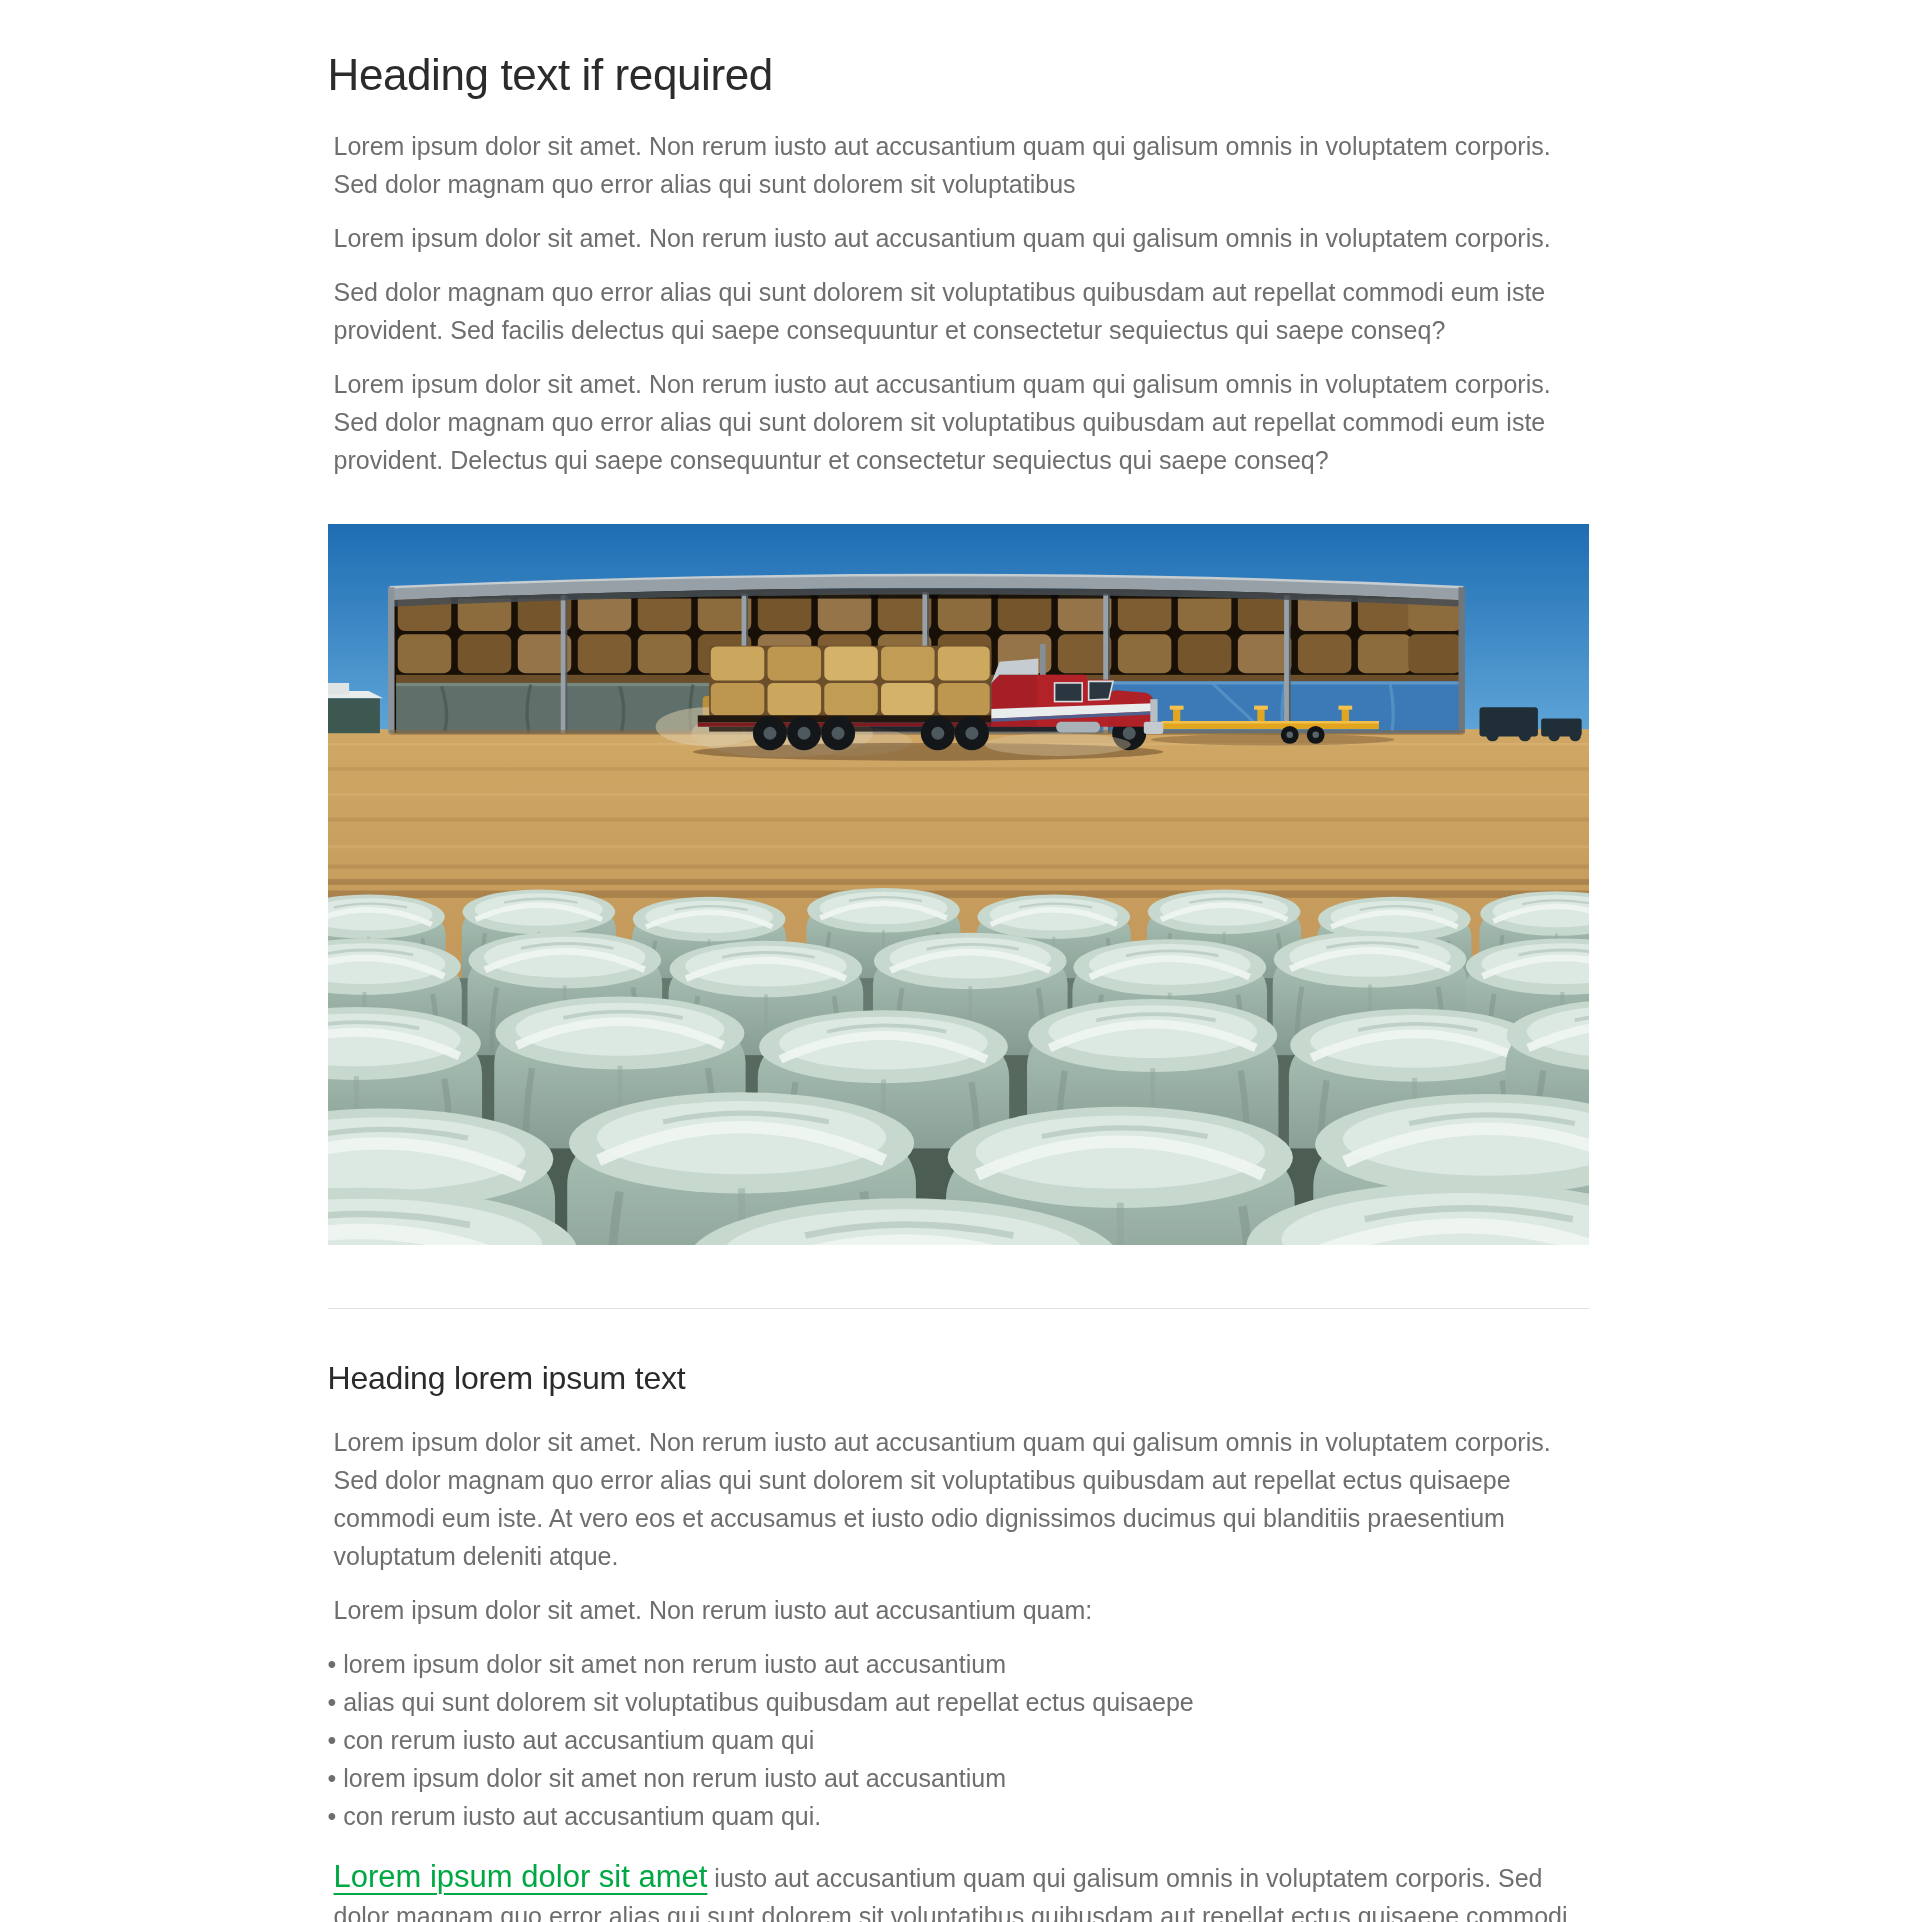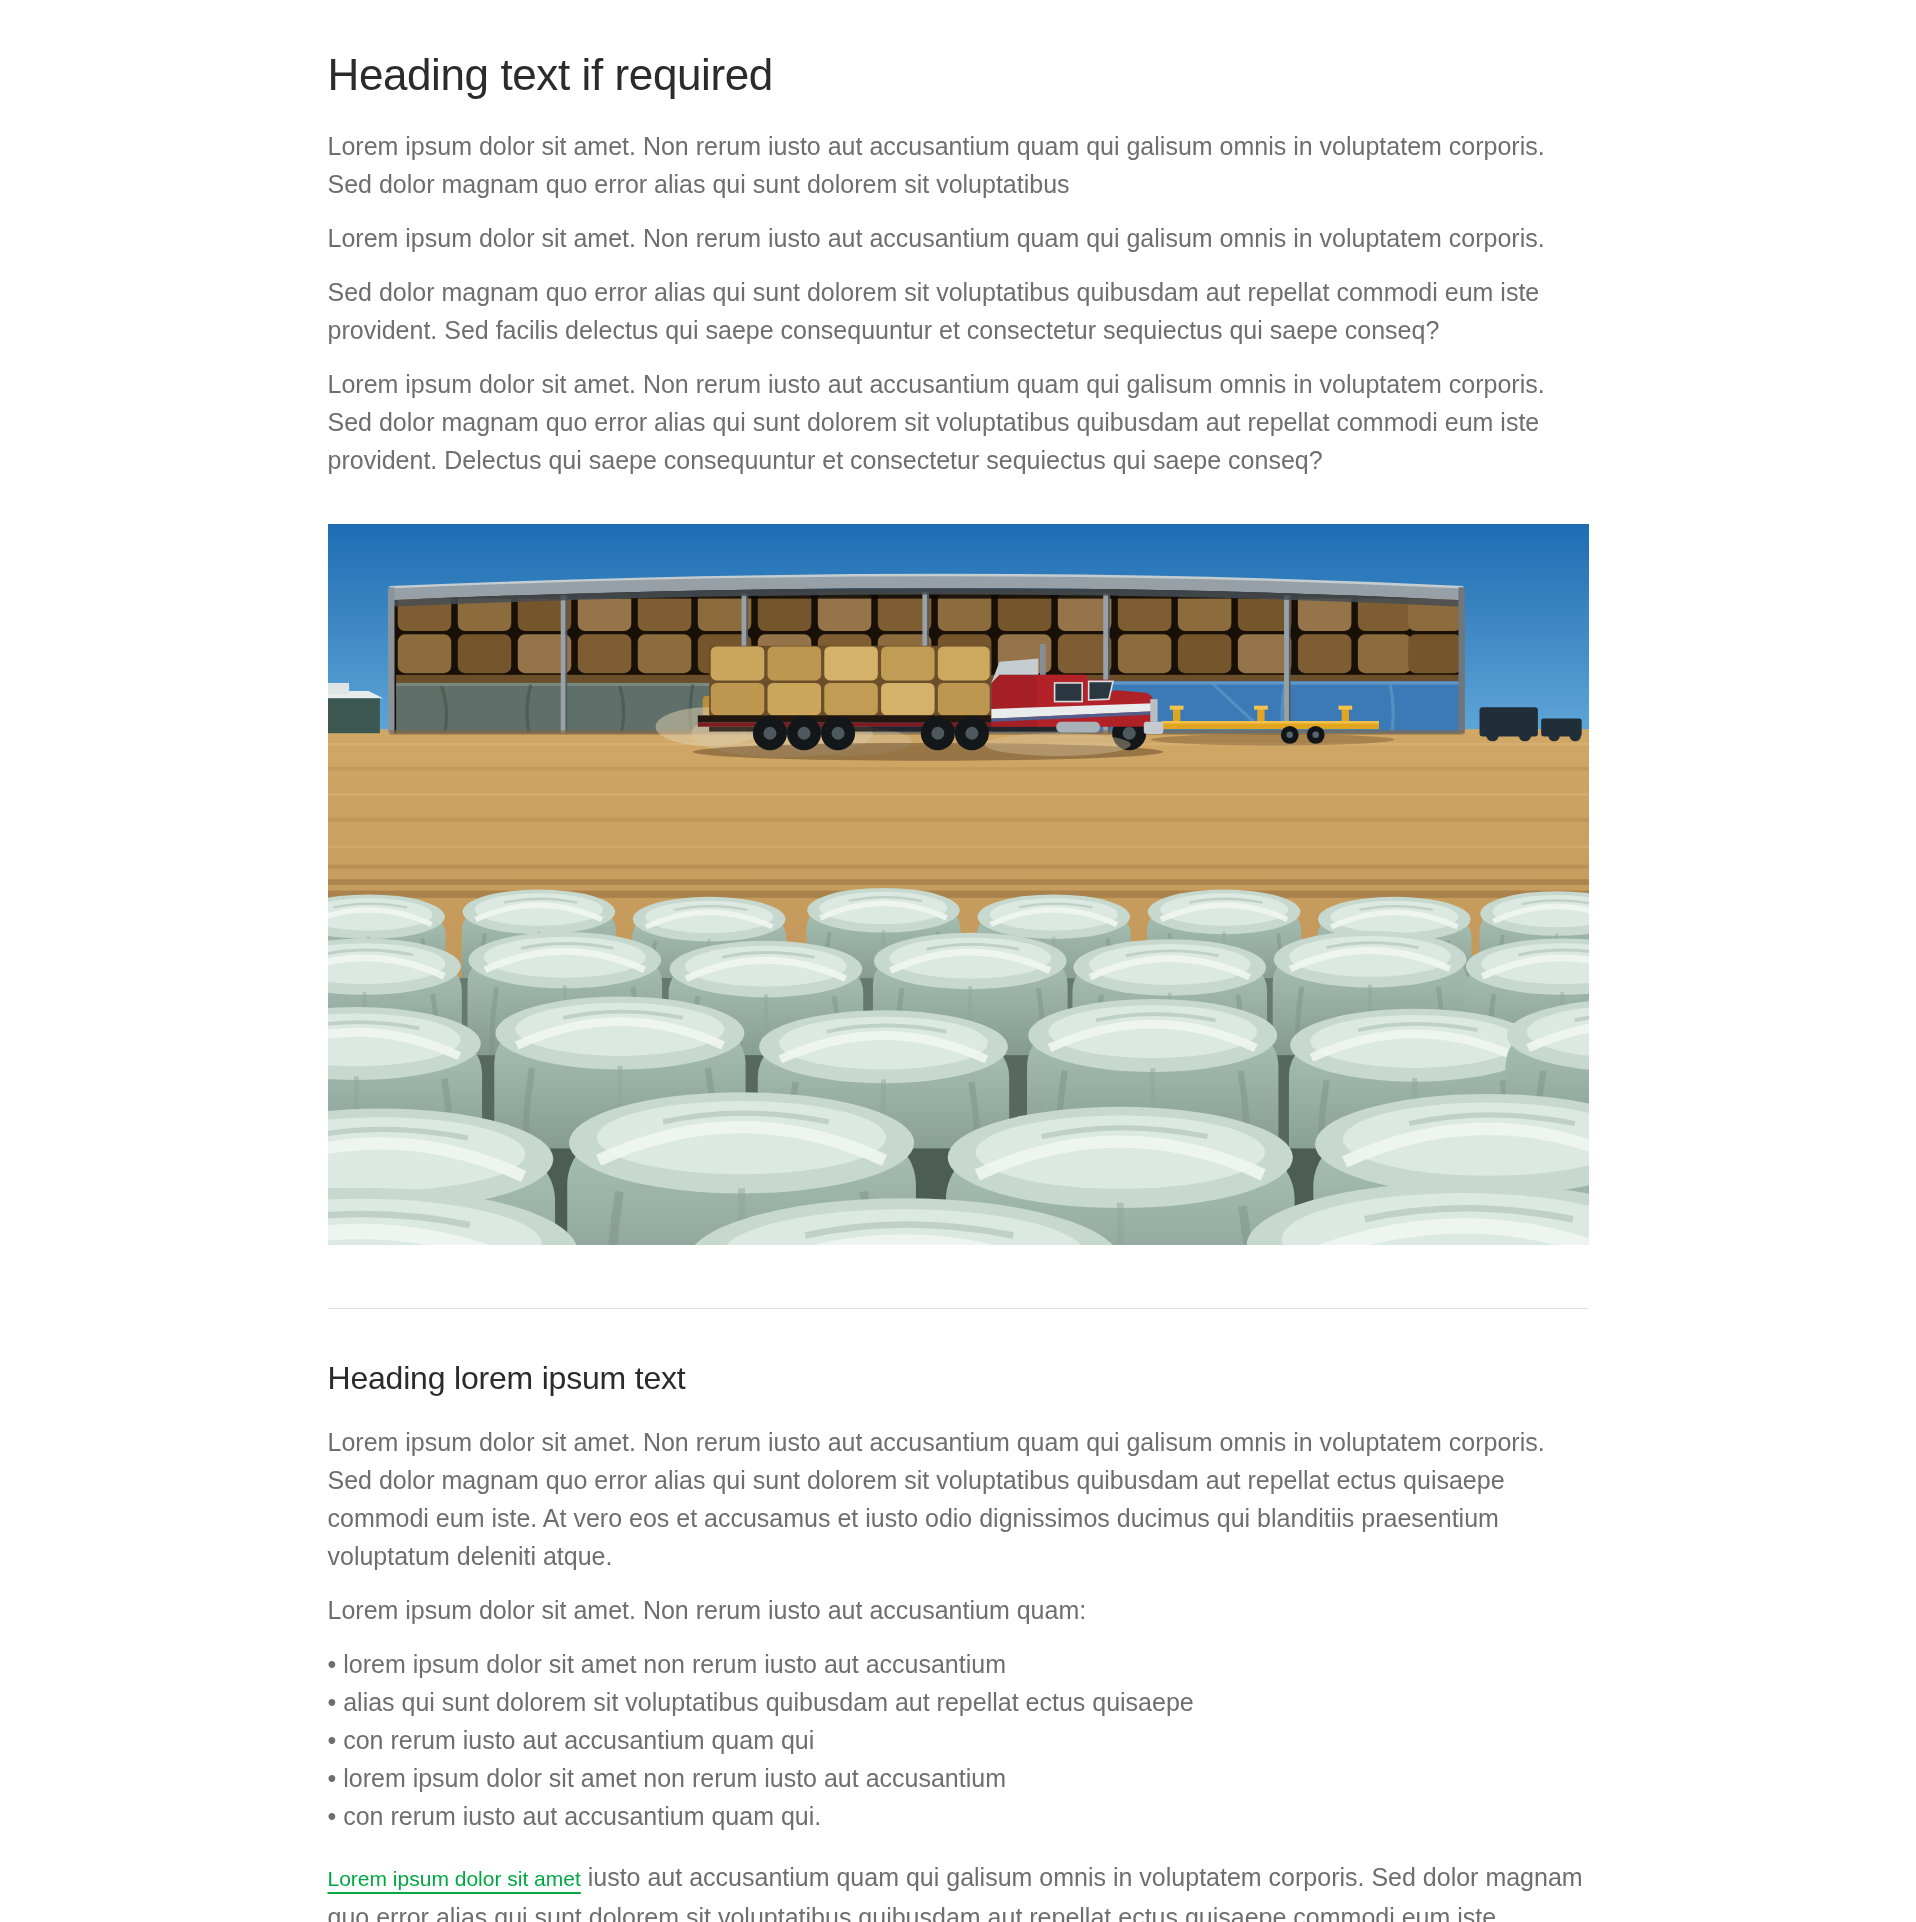--- a/index.html
+++ b/index.html
@@ -1,27 +1,27 @@
 <!DOCTYPE html>
 <html style="font-size:13px"><head>
 <meta charset="utf-8">
 <style>
   html,body{margin:0;padding:0;background:#ffffff;}
   body{font-family:"Liberation Sans","DejaVu Sans",sans-serif;color:#6E6E6E;}
   .container{width:1261px;margin:0 auto;padding:50px 0 63px;}
   h1{font-size:44px;line-height:1.15;color:#2B2B2B;font-weight:400;margin:0 0 26px;letter-spacing:-0.4px;}
   h2{font-size:32px;line-height:1.2;color:#2B2B2B;font-weight:400;margin:0 0 26px;letter-spacing:-0.2px;}
-  p{font-size:25px;line-height:38px;color:#6E6E6E;margin:0 0 16px;}
+  p{font-size:25px;line-height:38px;color:#6E6E6E;margin:0 6px 16px;}
   figure{margin:45px 0 0;width:100%;}
   figure svg{display:block;width:100%;height:auto;}
   hr{border:none;border-top:1.6px solid #E2E2E2;margin:63px 0 50px;}
   ul{list-style:none;margin:6.5px 0 23px;padding:0;}
   li{font-size:25px;line-height:38px;color:#6E6E6E;}
   li::before{content:"\2022\00a0";}
-  a{color:#00A843;text-decoration-thickness:2.4px;text-underline-offset:5.7px;font-size:21px;line-height:38px;}
+  a{color:#00A843;text-decoration-thickness:2.4px;text-underline-offset:5.7px;font-size:31px;line-height:38px;}
   .link-para{margin-bottom:21px;}
 </style>
 </head>
 <body>
 
 <main class="container">
 
   <h1>Heading text if required</h1>
 
   <p>Lorem ipsum dolor sit amet. Non rerum iusto aut accusantium quam qui galisum omnis in voluptatem corporis. Sed dolor magnam quo error alias qui sunt dolorem sit voluptatibus</p>

